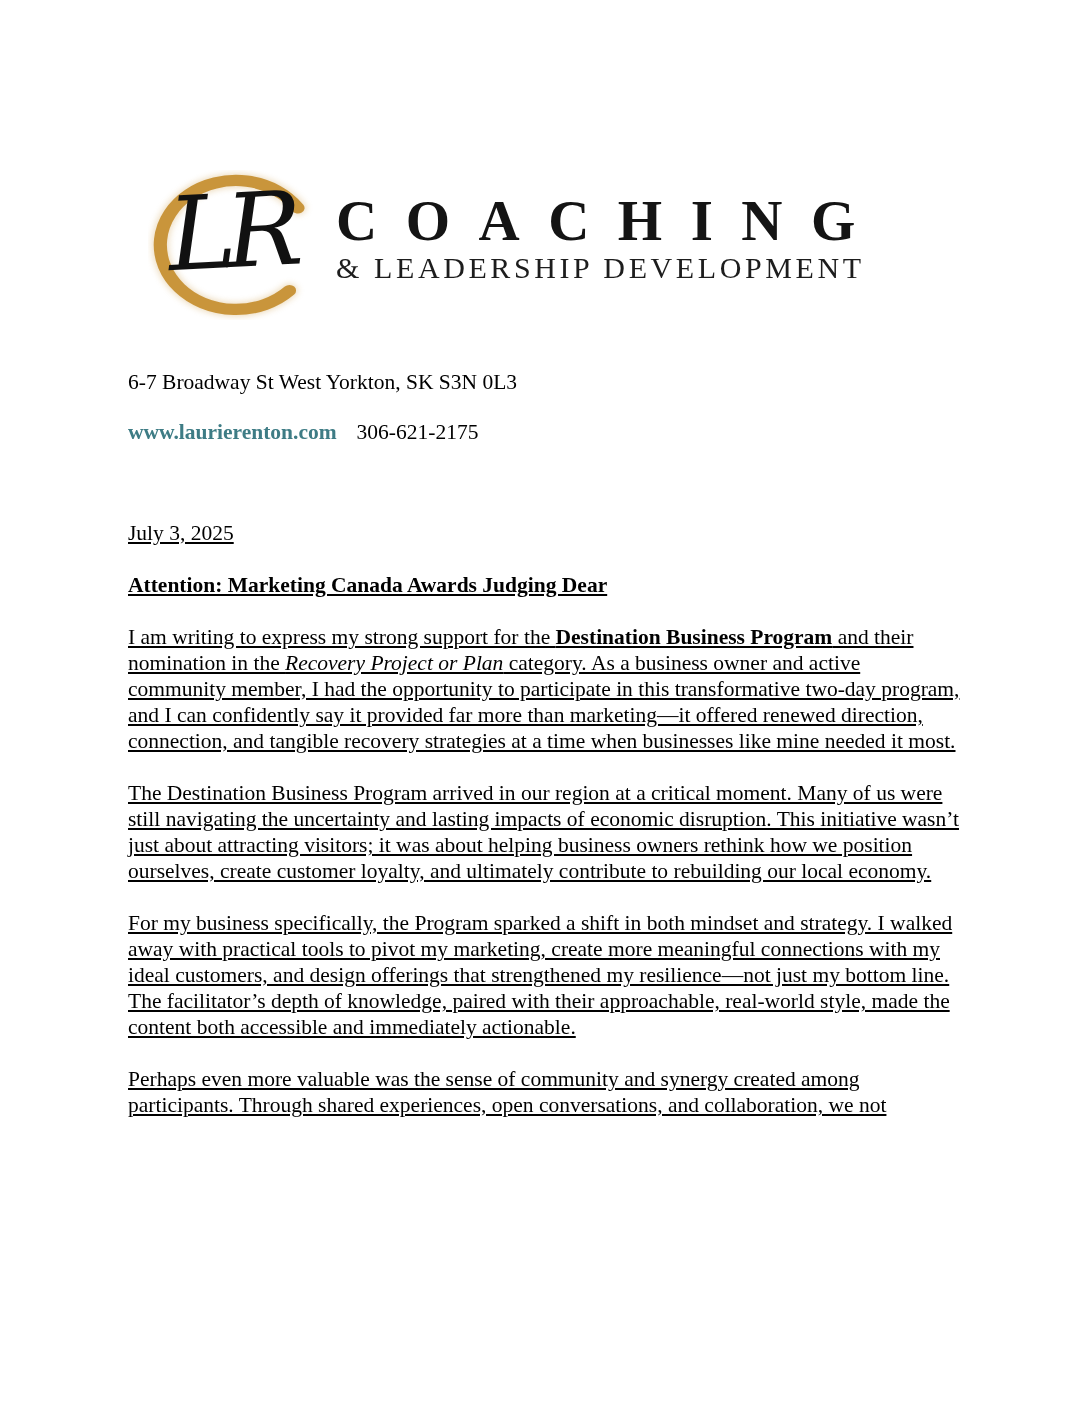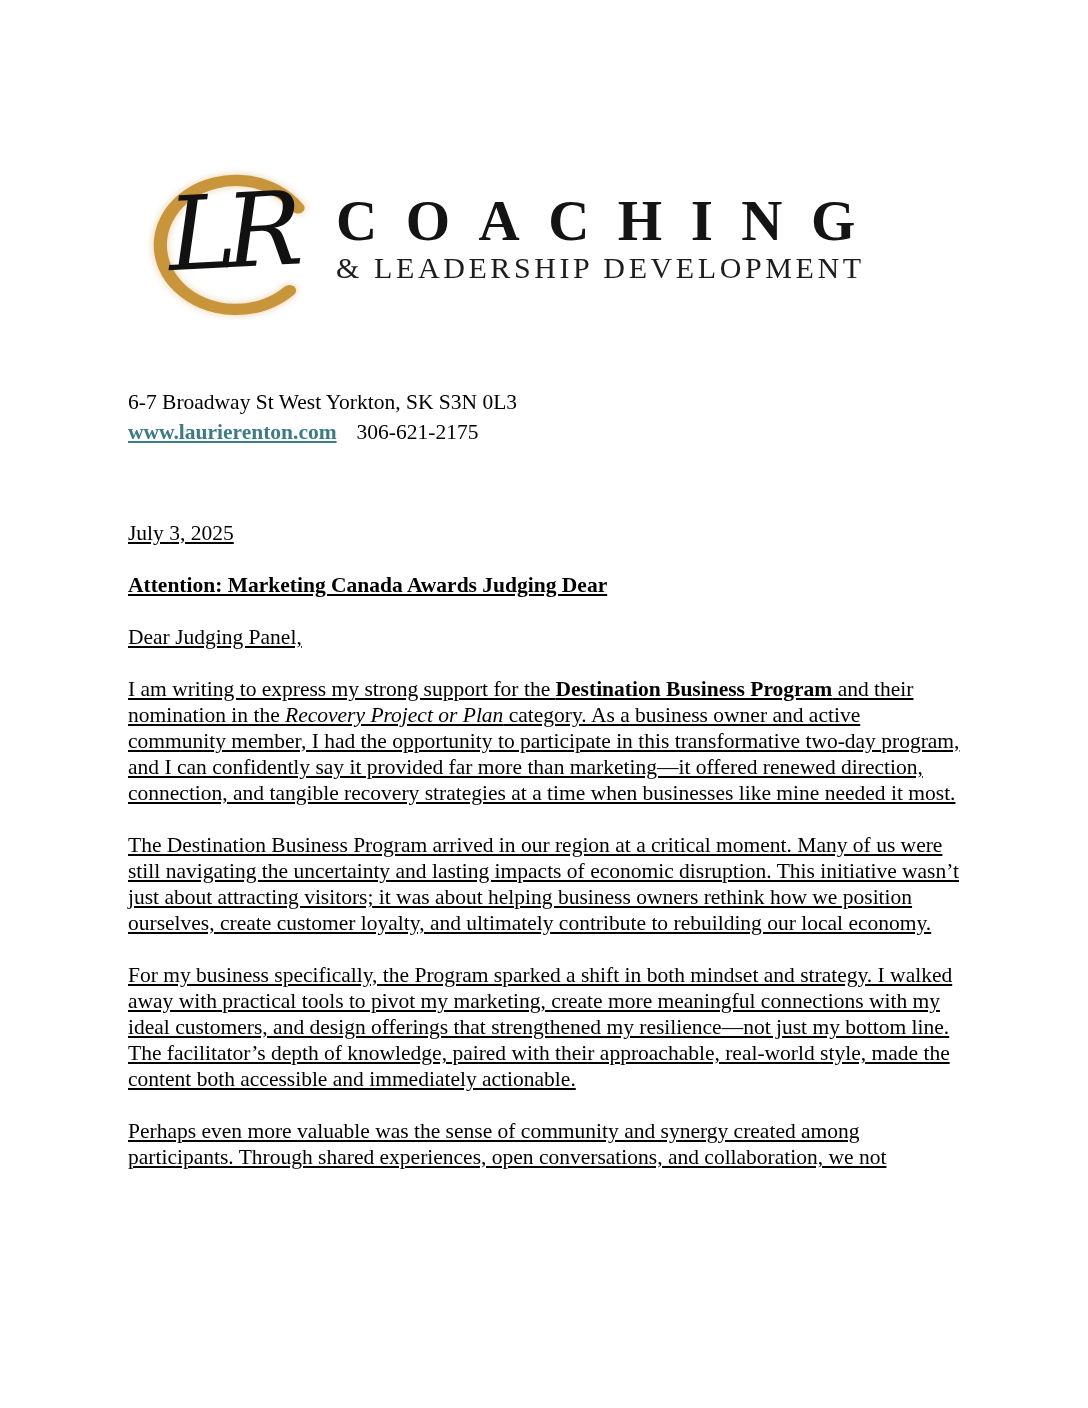--- a/index.html
+++ b/index.html
@@ -66,35 +66,34 @@
     font-weight: 400;
     letter-spacing: 3.6px;
     color: #1d1d1d;
     line-height: 1;
   }
 
   
   .address-line {
     position: absolute;
     left: 128px;
-    top: 389px;
+    top: 369px;
     font-size: 21.5px;
     line-height: 26px;
   }
   .web-line {
     position: absolute;
     left: 128px;
     top: 419px;
     font-size: 21.5px;
     line-height: 26px;
   }
   .website-link {
     color: var(--link-color, #3E7C85);
     font-weight: bold;
-    text-decoration: underline;
     cursor: pointer;
   }
   .phone {
     margin-left: 20px;
     color: #000000;
   }
 
   
   .letter-body {
     position: absolute;
@@ -135,21 +134,20 @@
     <a class="website-link">www.laurierenton.com</a><span class="phone">306-621-2175</span>
   </div>
 
   <div class="letter-body">
     <p>July 3, 2025</p>
 
     <p class="attention-block">
       <span>Attention: Marketing Canada Awards Judging Dear</span><br>
     </p>
 
-    <p>Dear Judging Panel,</p>
 
     <p><span>I am writing to express my strong support for the </span><span style="font-weight: bold;">Destination Business Program</span><span> and their nomination in the </span><span style="font-style: italic;">Recovery Project or Plan</span><span> category. As a business owner and active community member, I had the opportunity to participate in this transformative two-day program, and I can confidently say it provided far more than marketing—it offered renewed direction, connection, and tangible recovery strategies at a time when businesses like mine needed it most.</span></p>
     <p><span>The Destination Business Program arrived in our region at a critical moment. Many of us were still navigating the uncertainty and lasting impacts of economic disruption. This initiative wasn’t just about attracting visitors; it was about helping business owners rethink how we position ourselves, create customer loyalty, and ultimately contribute to rebuilding our local economy.</span></p>
     <p><span>For my business specifically, the Program sparked a shift in both mindset and strategy. I walked away with practical tools to pivot my marketing, create more meaningful connections with my ideal customers, and design offerings that strengthened my resilience—not just my bottom line. The facilitator’s depth of knowledge, paired with their approachable, real-world style, made the content both accessible and immediately actionable.</span></p>
     <p><span>Perhaps even more valuable was the sense of community and synergy created among participants. Through shared experiences, open conversations, and collaboration, we not</span></p>
   </div>
 
 </div>
 
 </body></html>

